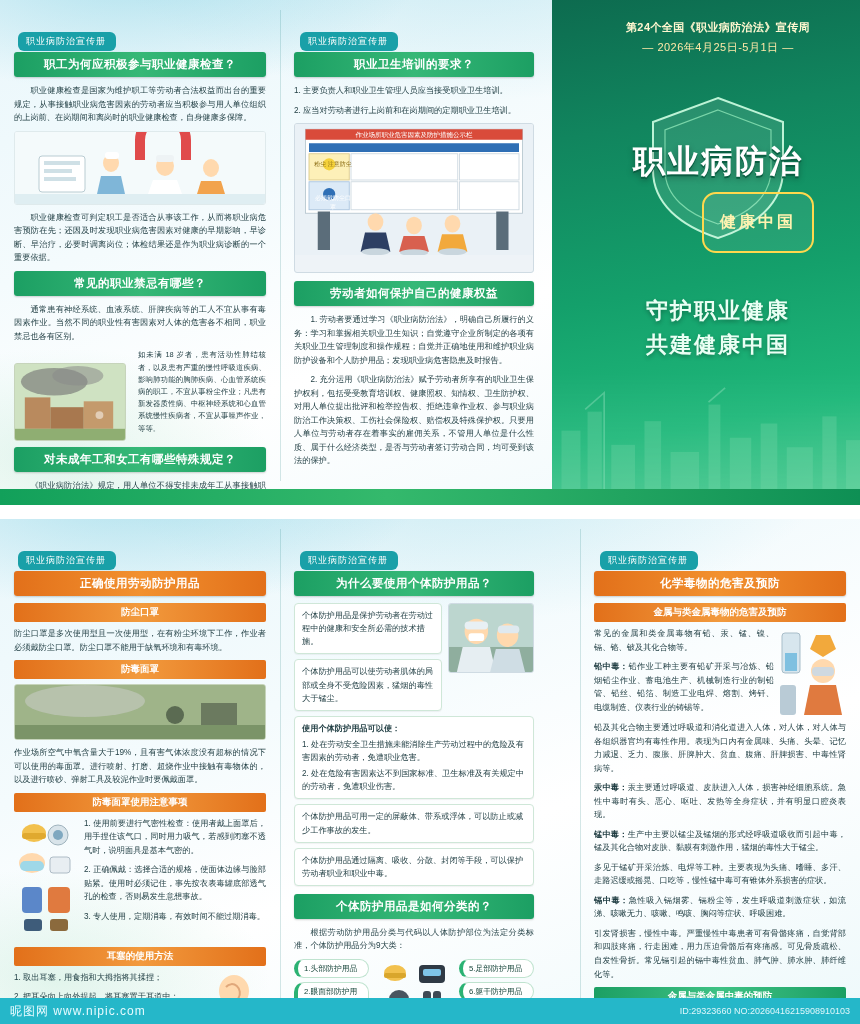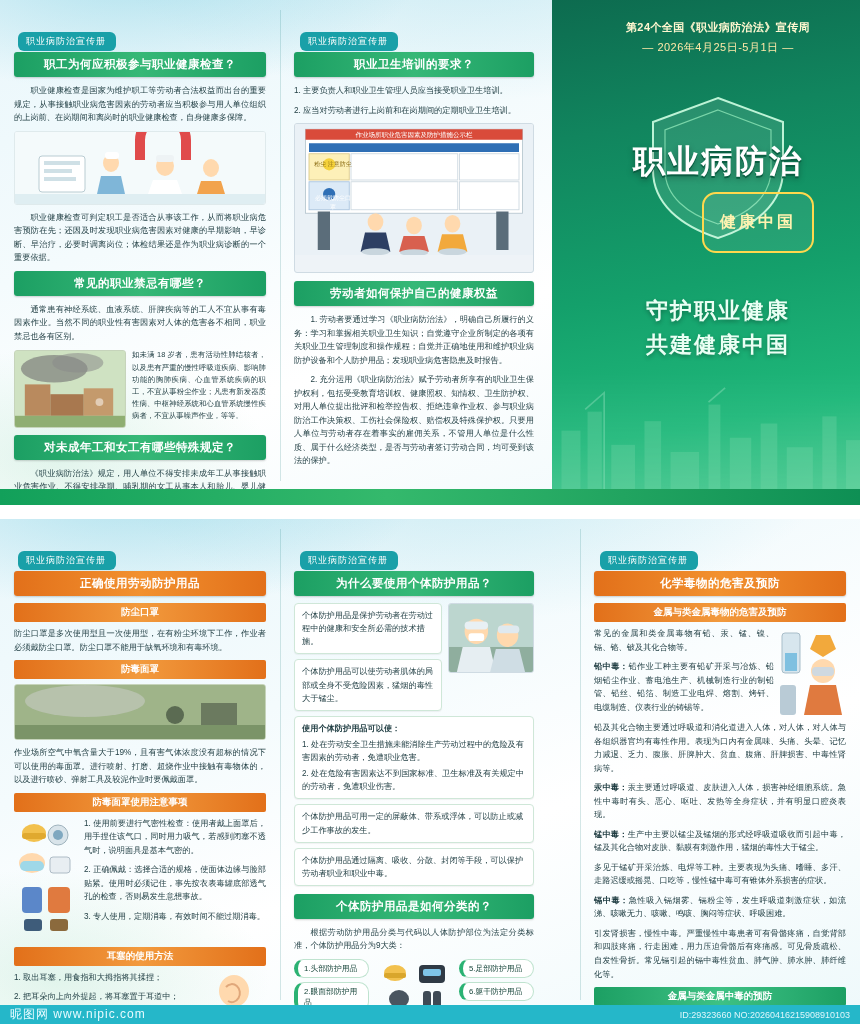--- a/index.html
+++ b/index.html
@@ -148,21 +148,21 @@
   .ppe-figure {
     width:78px; display:flex; align-items:center; justify-content:center;
   }
 
   .photo {
     border-radius:3px; border:1px solid #cfdbe3; overflow:hidden; position:relative;
   }
 
   
   .footer {
-    position:absolute; left:0; bottom:0; width:860px; height:19px;
+    position:absolute; left:0; bottom:0; width:860px; height:26px;
     background:#25b7c9; color:#eafafd; font-size:10px;
     display:flex; align-items:center; justify-content:space-between;
     padding:0 10px;
   }
   .wm-left { font-size:12px; color:#e7fbff; letter-spacing:1px; }
   .wm-right { font-size:9px; color:#dff7fb; }
 
   .tiny { font-size:7.4px; }
 </style>
 </head>
@@ -215,21 +215,21 @@
         </div>
         <div class="body-text">
           <p>职业健康检查可判定职工是否适合从事该工作，从而将职业病危害预防在先；还因及时发现职业病危害因素对健康的早期影响，早诊断、早治疗，必要时调离岗位；体检结果还是作为职业病诊断的一个重要依据。</p>
         </div>
 
         <div class="sec-head">常见的职业禁忌有哪些？</div>
         <div class="body-text">
           <p>通常患有神经系统、血液系统、肝脾疾病等的工人不宜从事有毒因素作业。当然不同的职业性有害因素对人体的危害各不相同，职业禁忌也各有区别。</p>
         </div>
 
-        <div style="display:flex; gap:6px; align-items:center; margin:2px 0 6px 0;">
+        <div style="display:flex; gap:12px; align-items:flex-end; margin:2px 0 6px 0;">
           <div class="illus factory" style="width:112px; height:78px; margin:0;">
             <svg class="svgbox" viewBox="0 0 112 78" preserveAspectRatio="none">
               <rect width="112" height="78" fill="#cfe2c2"></rect>
               <ellipse cx="40" cy="18" rx="34" ry="14" fill="#6f6f6f" opacity=".6"></ellipse>
               <ellipse cx="64" cy="12" rx="26" ry="10" fill="#8a8a8a" opacity=".55"></ellipse>
               <rect x="10" y="34" width="26" height="32" fill="#b98a5e"></rect>
               <rect x="36" y="44" width="34" height="22" fill="#a8784f"></rect>
               <rect x="70" y="38" width="30" height="28" fill="#c49a6c"></rect>
               <rect x="0" y="66" width="112" height="12" fill="#8fae72"></rect>
               <circle cx="86" cy="52" r="4" fill="#fff" opacity=".5"></circle>

